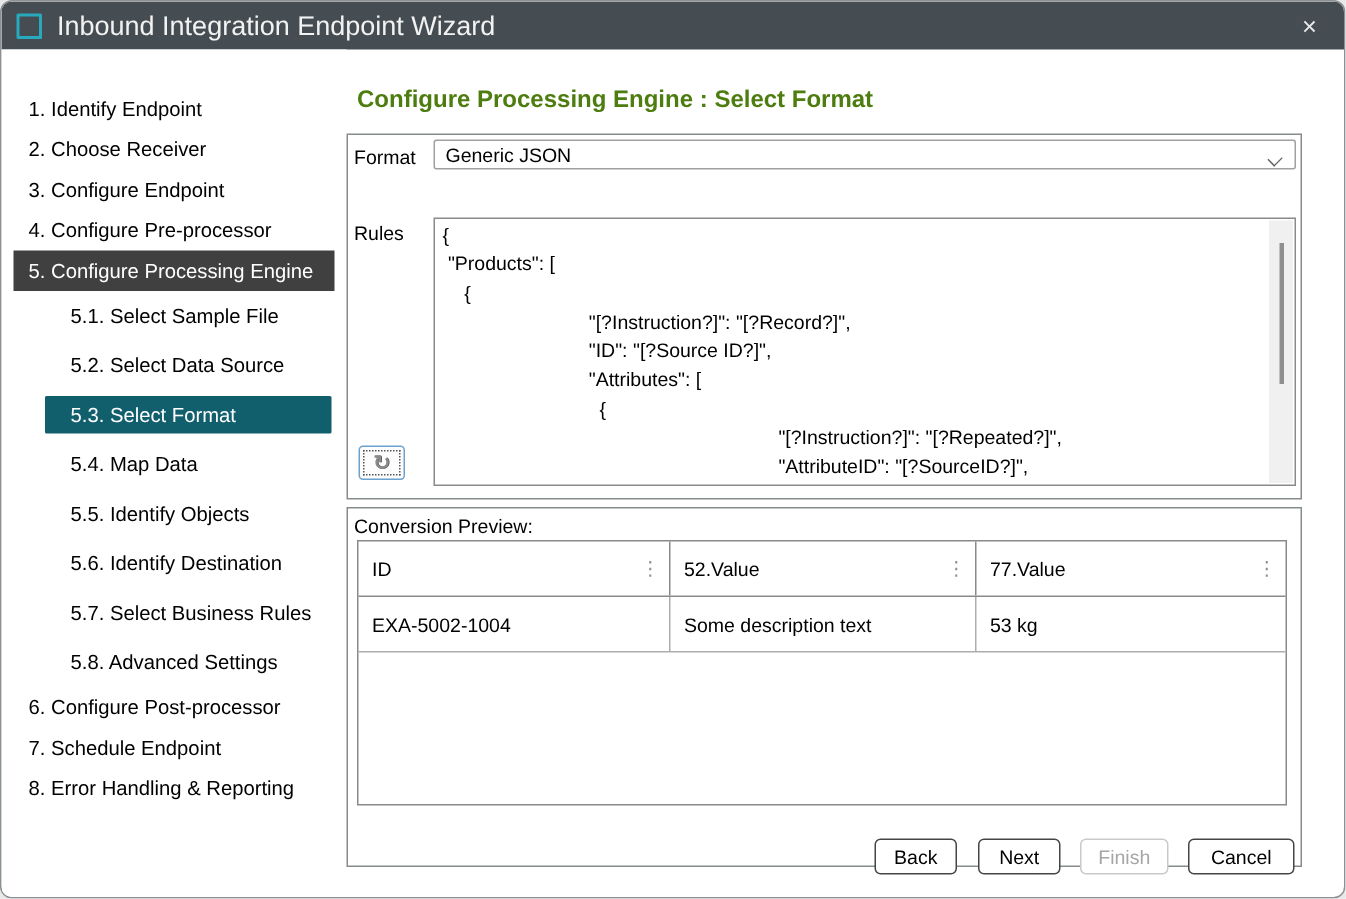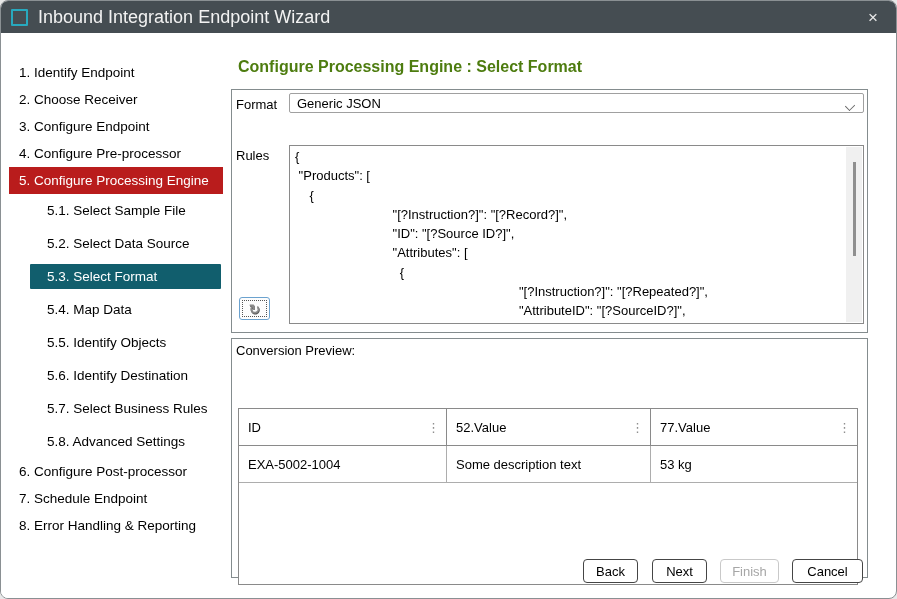--- a/index.html
+++ b/index.html
@@ -11,21 +11,21 @@
     display:flex;align-items:center;padding-left:10px;box-sizing:border-box;}
   .app-icon{width:13px;height:13px;border:2px solid #28a9be;border-radius:1px;margin-right:10px;flex:0 0 auto;}
   .titlebar-text{color:#f2f2f2;font-size:18px;}
   .close-btn{position:absolute;right:0;top:0;width:46px;height:32px;display:flex;align-items:center;
     justify-content:center;color:#e9e9e9;font-size:17px;line-height:1;cursor:default;}
   
   .sidebar{position:absolute;left:0;top:32px;width:230px;bottom:0;background:#fff;padding-top:26px;box-sizing:border-box;}
   .sb-item{display:flex;align-items:center;font-size:13.5px;color:#000;box-sizing:border-box;}
   .sb-item.lvl1{height:27px;padding-left:18px;}
   .sb-item.lvl2{height:33px;padding-left:46px;}
-  .sb-item.lvl1.active{padding-left:10px;margin-left:8px;width:214px;background:#b91c1c;color:#fff;}
+  .sb-item.lvl1.active{padding-left:10px;margin-left:8px;width:214px;background:#404040;color:#fff;}
   .sb-item.lvl2.active{padding-left:0;}
   .sb-item.lvl2.active .sb-label{display:inline-block;box-sizing:border-box;margin-left:29px;width:191px;
     padding:5px 0 5px 17px;background:#115e6d;color:#fff;border-radius:1px;}
   
   .heading{position:absolute;left:237px;top:57px;font-size:16px;font-weight:bold;color:#4d7c0f;}
   
   .panel{position:absolute;box-sizing:border-box;border:1px solid #848c8e;background:#fff;}
   .panel-format{left:230px;top:88px;width:637px;height:244px;}
   .format-label{position:absolute;left:4px;top:7px;font-size:13px;}
   .combo{position:absolute;left:57px;top:3px;width:575px;height:20px;box-sizing:border-box;
@@ -44,21 +44,21 @@
   .refresh-btn{position:absolute;left:7px;top:207px;width:31px;height:23px;box-sizing:border-box;
     border:1.5px solid #6ba2cf;border-radius:3px;background:#fdfdfd;display:flex;align-items:center;
     justify-content:center;outline:none;}
   .refresh-inner{width:23px;height:15px;outline:1px dotted #555;display:flex;align-items:center;justify-content:center;}
   .refresh-glyph{font-family:"DejaVu Sans",sans-serif;font-size:14px;line-height:1;color:#8a8a8a;
     font-weight:bold;text-shadow:0.5px 0.5px 0 #555;}
   
   .panel-preview{left:230px;top:337px;width:637px;height:240px;}
   .preview-label{position:absolute;left:4px;top:4px;font-size:13px;}
   .tbl{position:absolute;left:6px;top:21px;width:620px;height:177px;box-sizing:border-box;
-    border:1px solid #8a8a8a;background:#fff;margin-top:48px;}
+    border:1px solid #8a8a8a;background:#fff;}
   .tbl-head{display:flex;height:36px;border-bottom:1px solid #8a8a8a;}
   .th,.td{box-sizing:border-box;display:flex;align-items:center;font-size:13px;padding-left:9px;}
   .th{justify-content:space-between;padding-right:6px;}
   .c0{width:208px;}  .c1{width:204px;}  .c2{flex:1;}
   .th.c0,.th.c1{border-right:1px solid #8a8a8a;}
   .td.c0,.td.c1{border-right:1px solid #adadad;}
   .kebab{color:#8f8f8f;font-family:"DejaVu Sans",sans-serif;font-size:13px;line-height:1;}
   .tbl-row{display:flex;height:36px;border-bottom:1px solid #adadad;}
   
   .btn{position:absolute;top:558px;height:24px;box-sizing:border-box;border:1px solid #454545;

